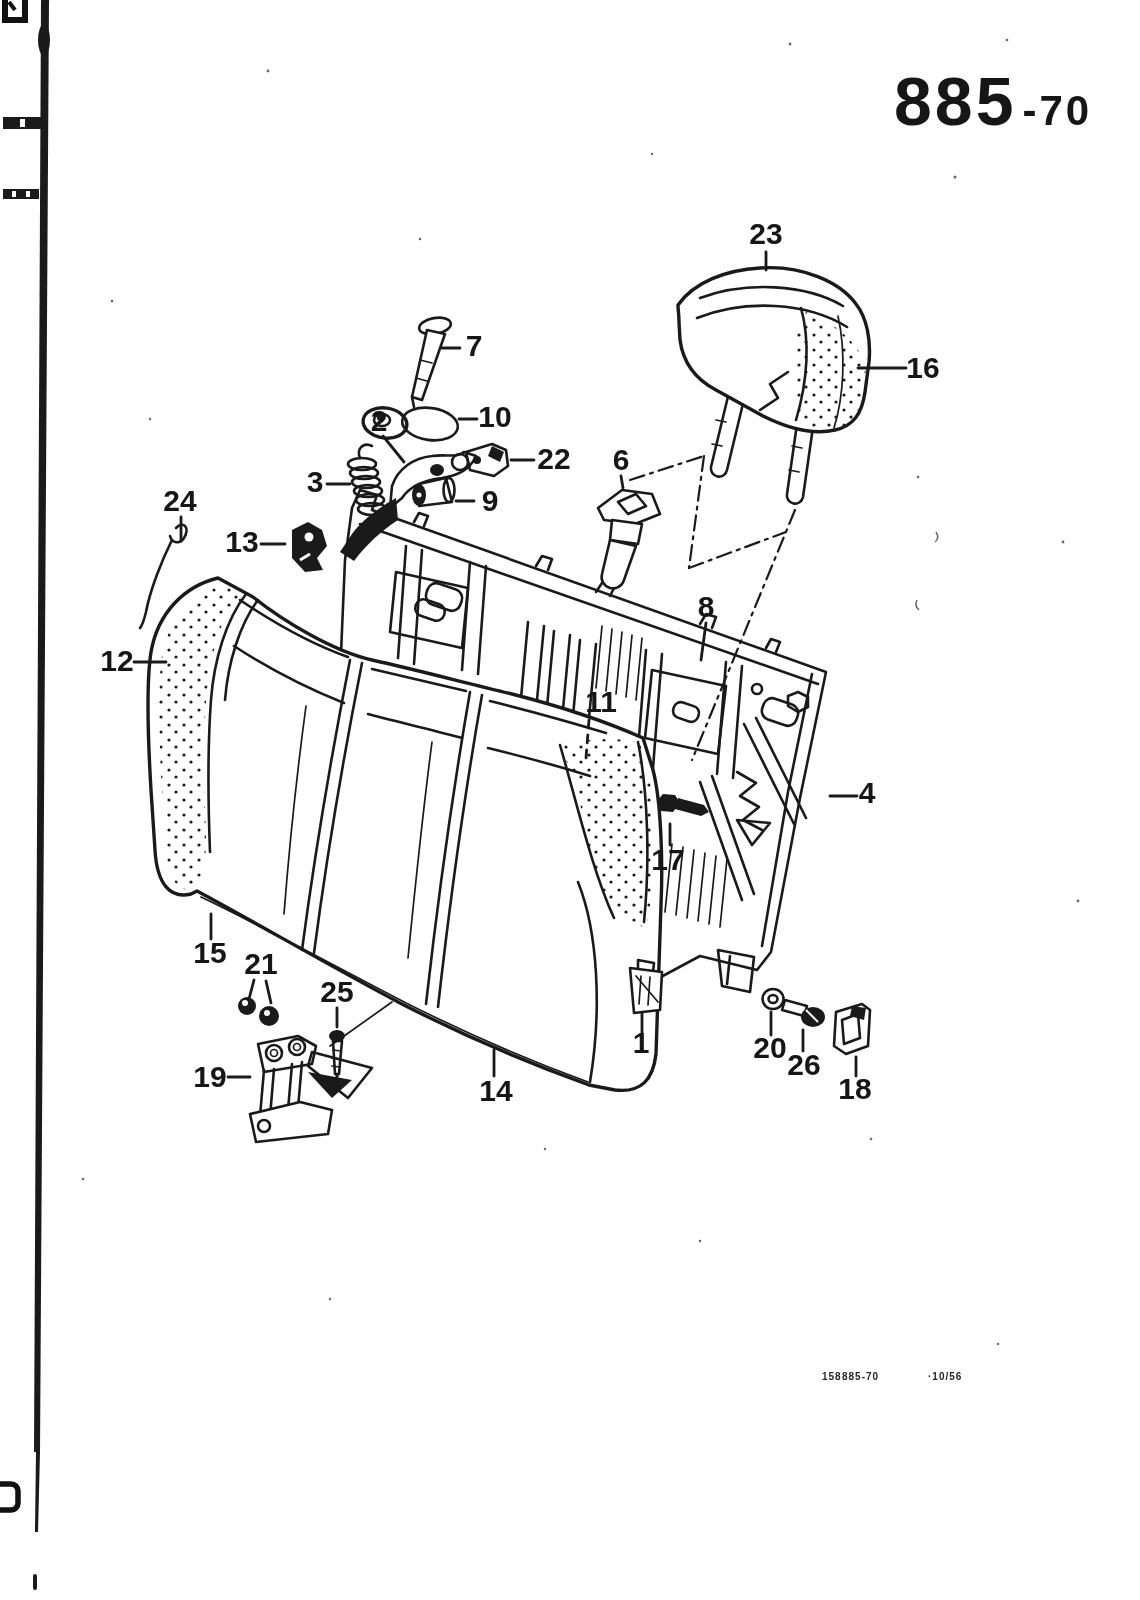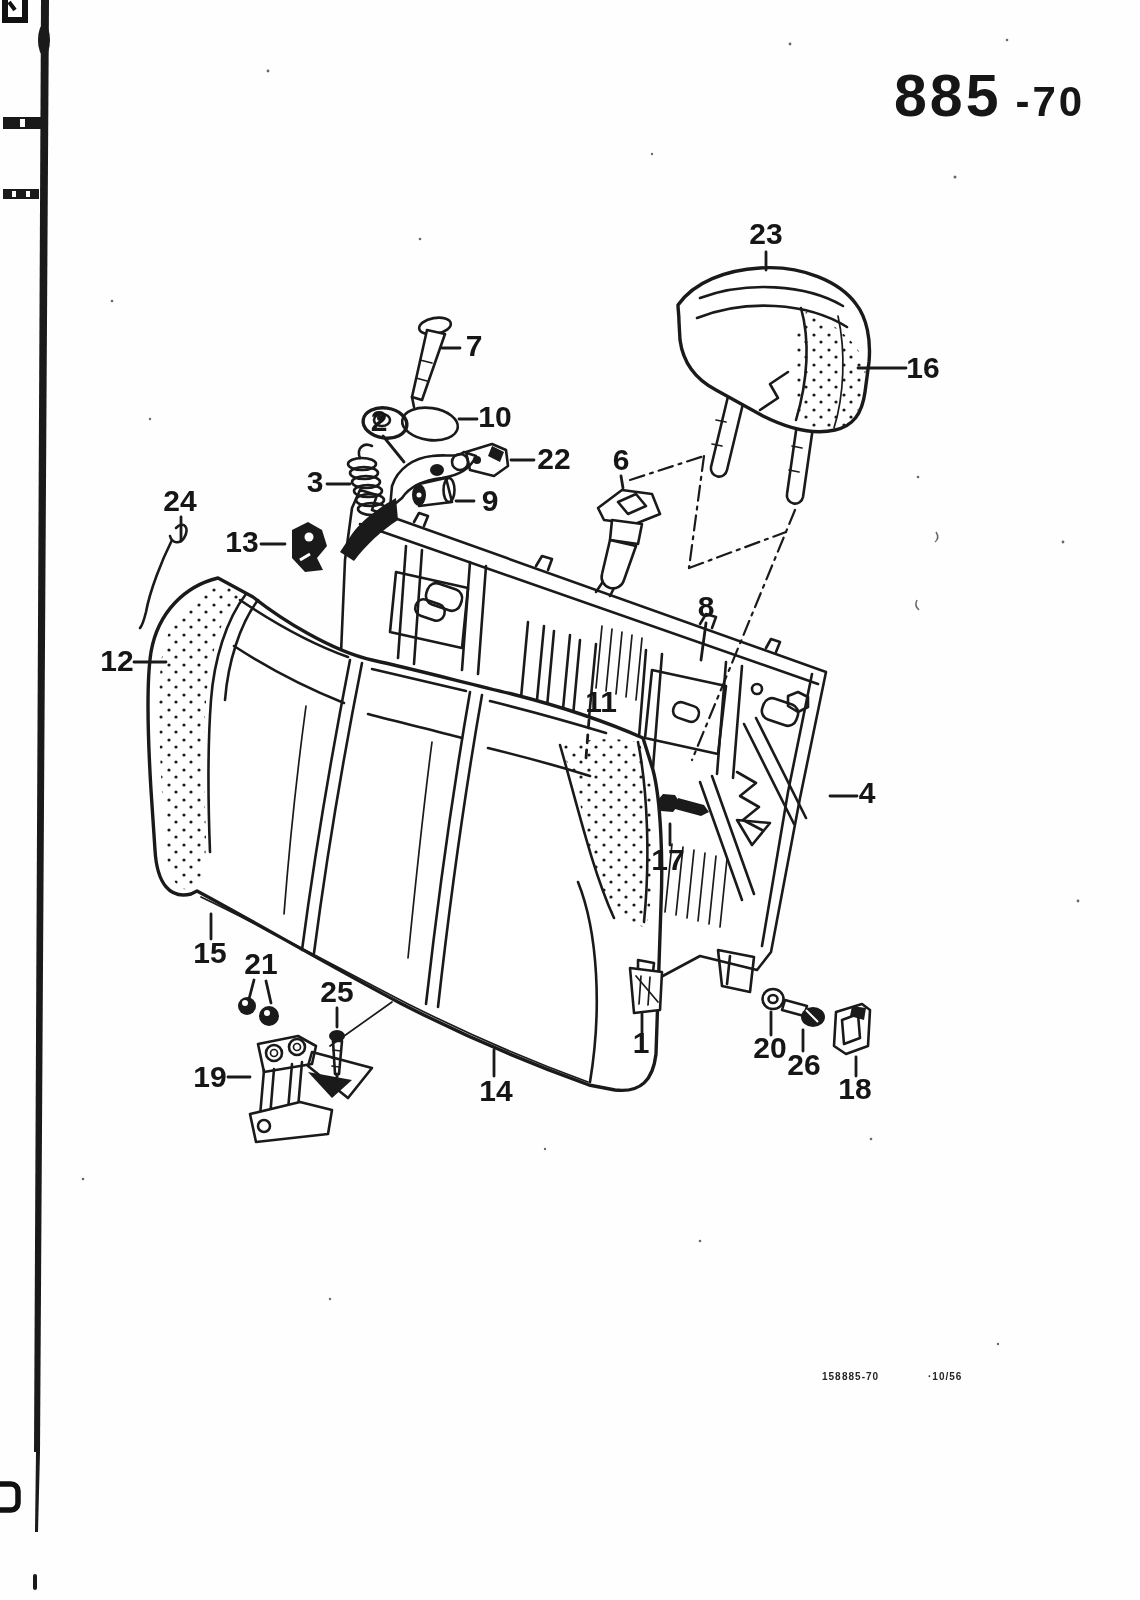--- a/index.html
+++ b/index.html
@@ -10,22 +10,22 @@
   .thin{stroke-width:1.7;}
   .thick{stroke-width:3.4;}
   .fw{fill:#fff;}
   .fb{fill:#1a1a1a;stroke:none;}
   .dash{stroke-dasharray:15 6 3 6;stroke-width:2.2;}
   .leader{stroke:#1a1a1a;stroke-width:2.8;stroke-linecap:round;}
   .leader.dashed{stroke-dasharray:8 7;}
   .callout-num{font-family:"Liberation Sans",sans-serif;font-size:30px;font-weight:bold;
                fill:#161616;text-anchor:middle;}
   .title{position:absolute;left:894px;top:62px;display:flex;align-items:baseline;letter-spacing:3px;}
-  .title-main{font-size:59px;font-weight:bold;}
-  .title-suffix{font-size:42px;font-weight:bold;margin-left:14px;}
+  .title-main{font-size:68px;font-weight:bold;}
+  .title-suffix{font-size:42px;font-weight:bold;margin-left:6px;}
   .footer-item{position:absolute;top:1371px;font-size:10px;font-weight:bold;color:#242424;letter-spacing:1px;}
   .f1{left:822px;} .f2{left:842px;} .f3{left:928px;}
 </style>
 </head>
 <body>
 
 <div class="page">
 
   <svg width="1140" height="1600" viewBox="0 0 1140 1600">
     <defs>

